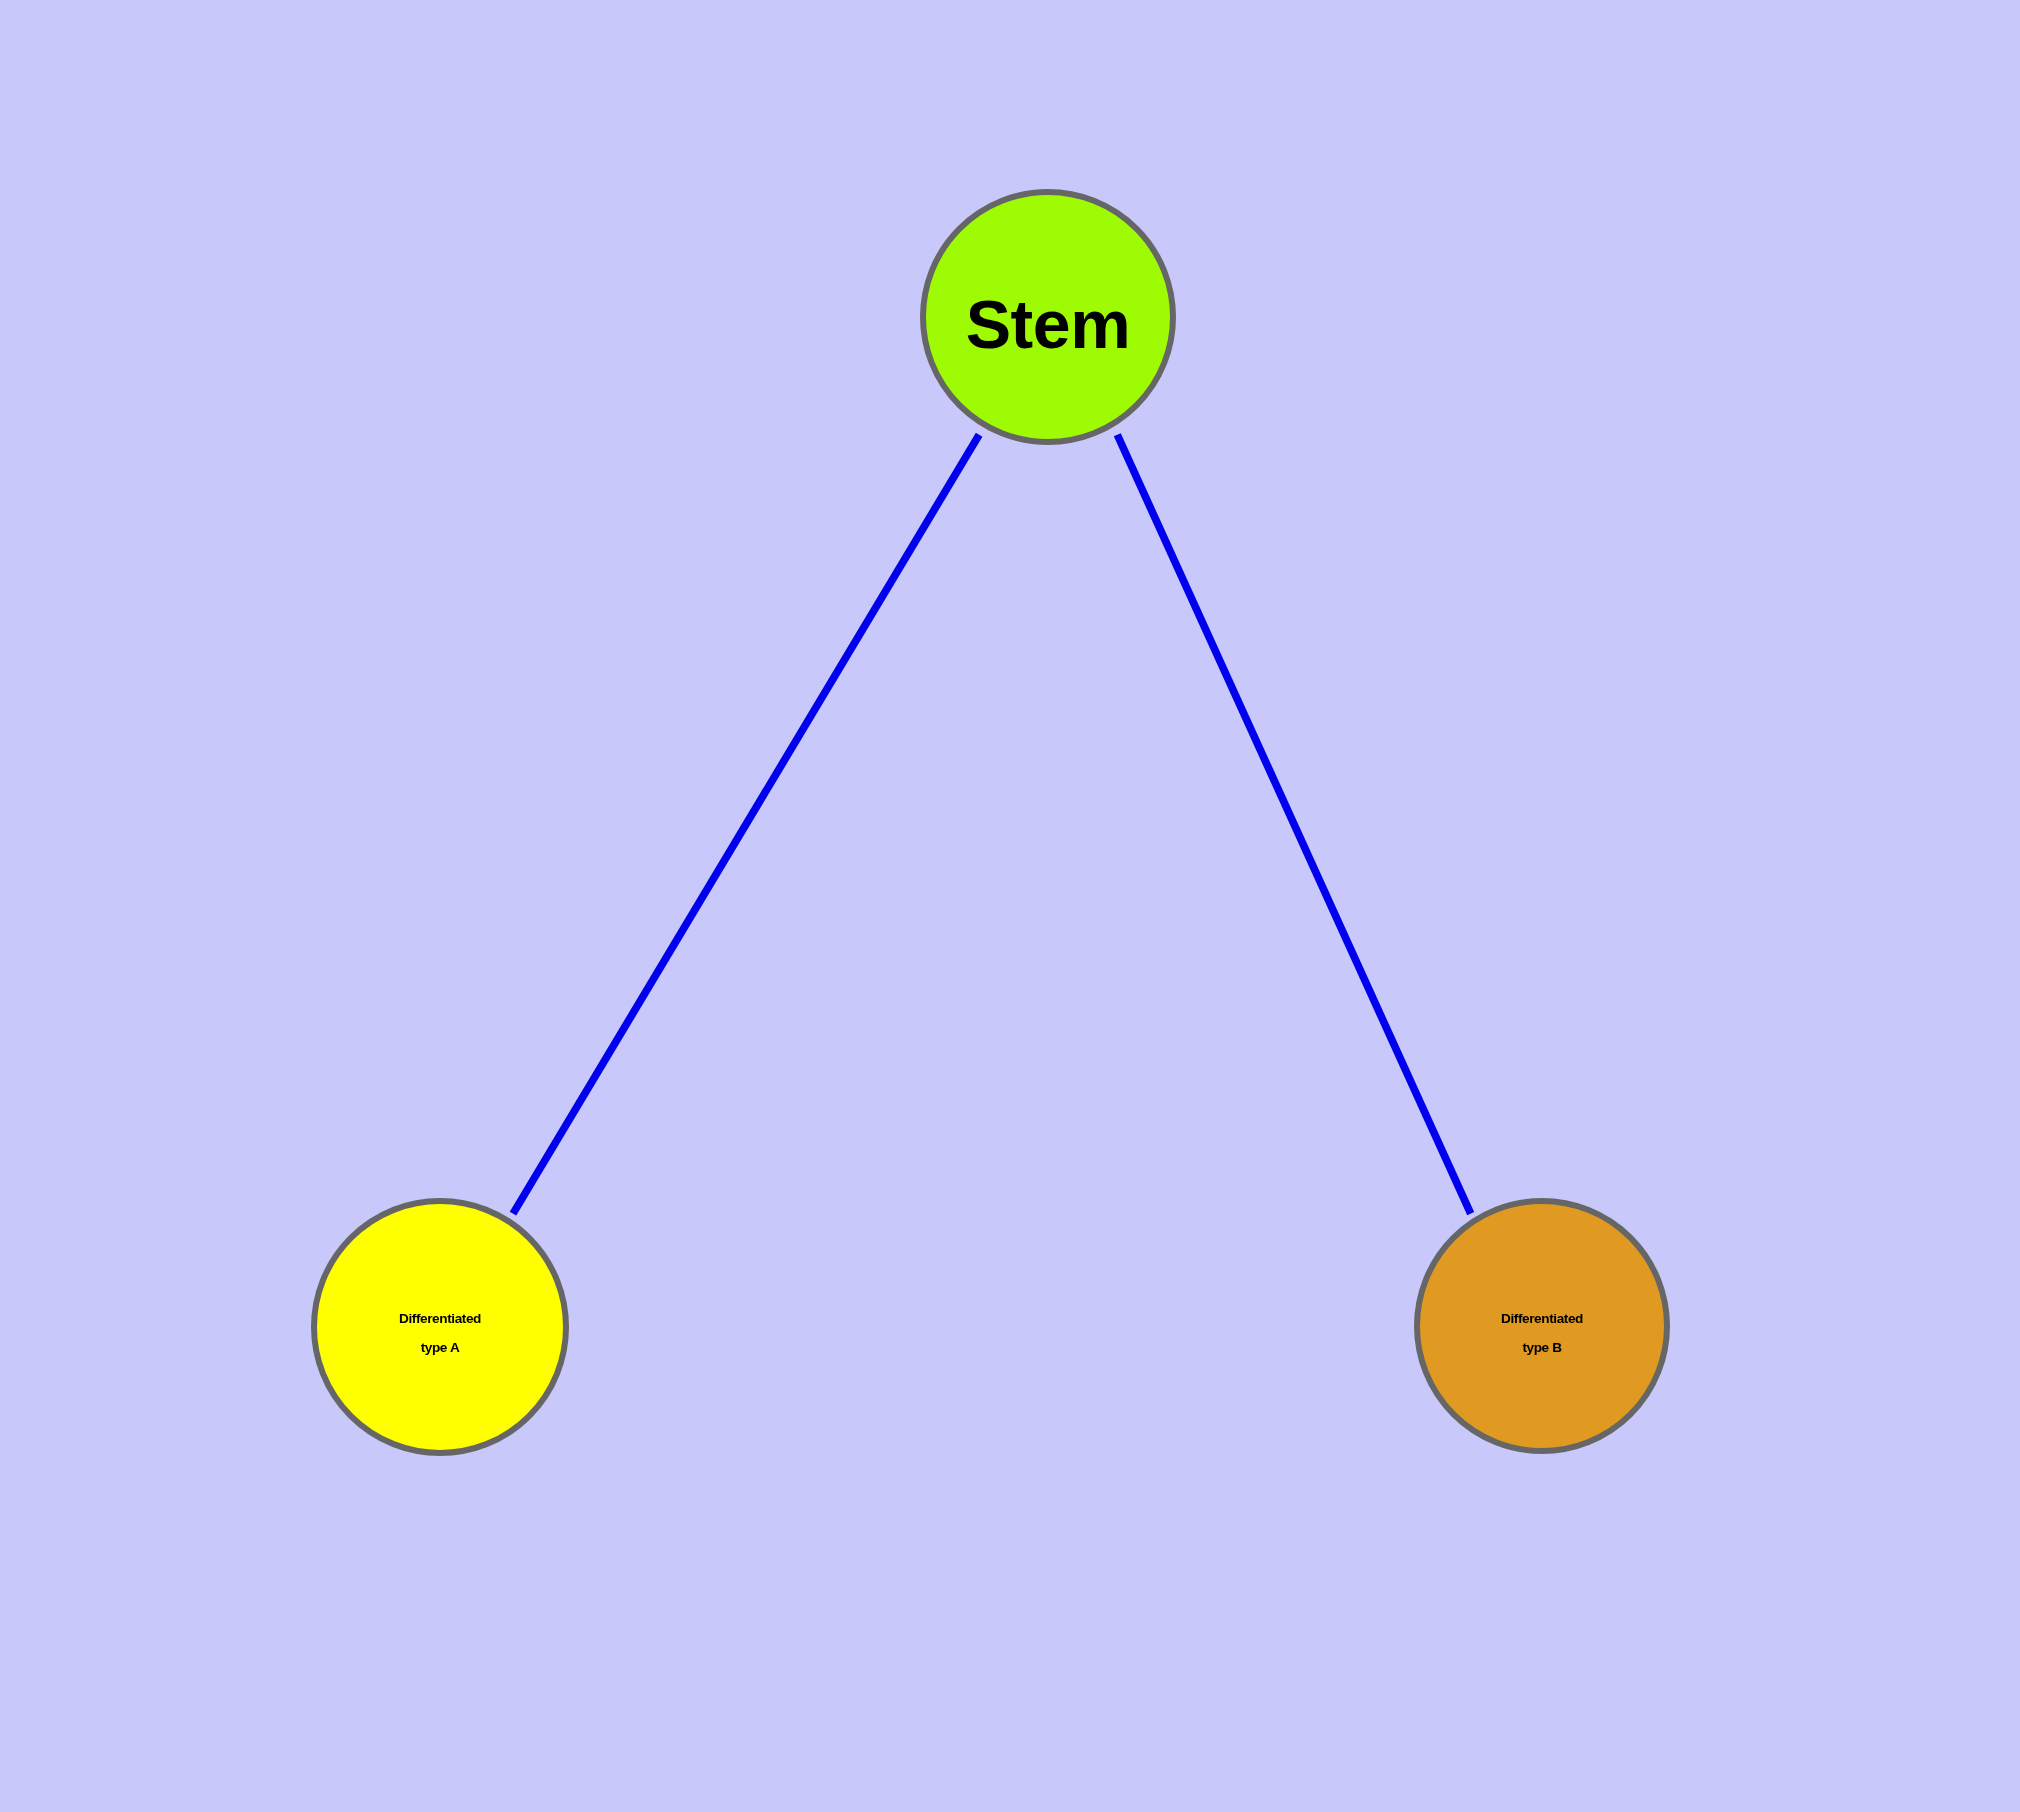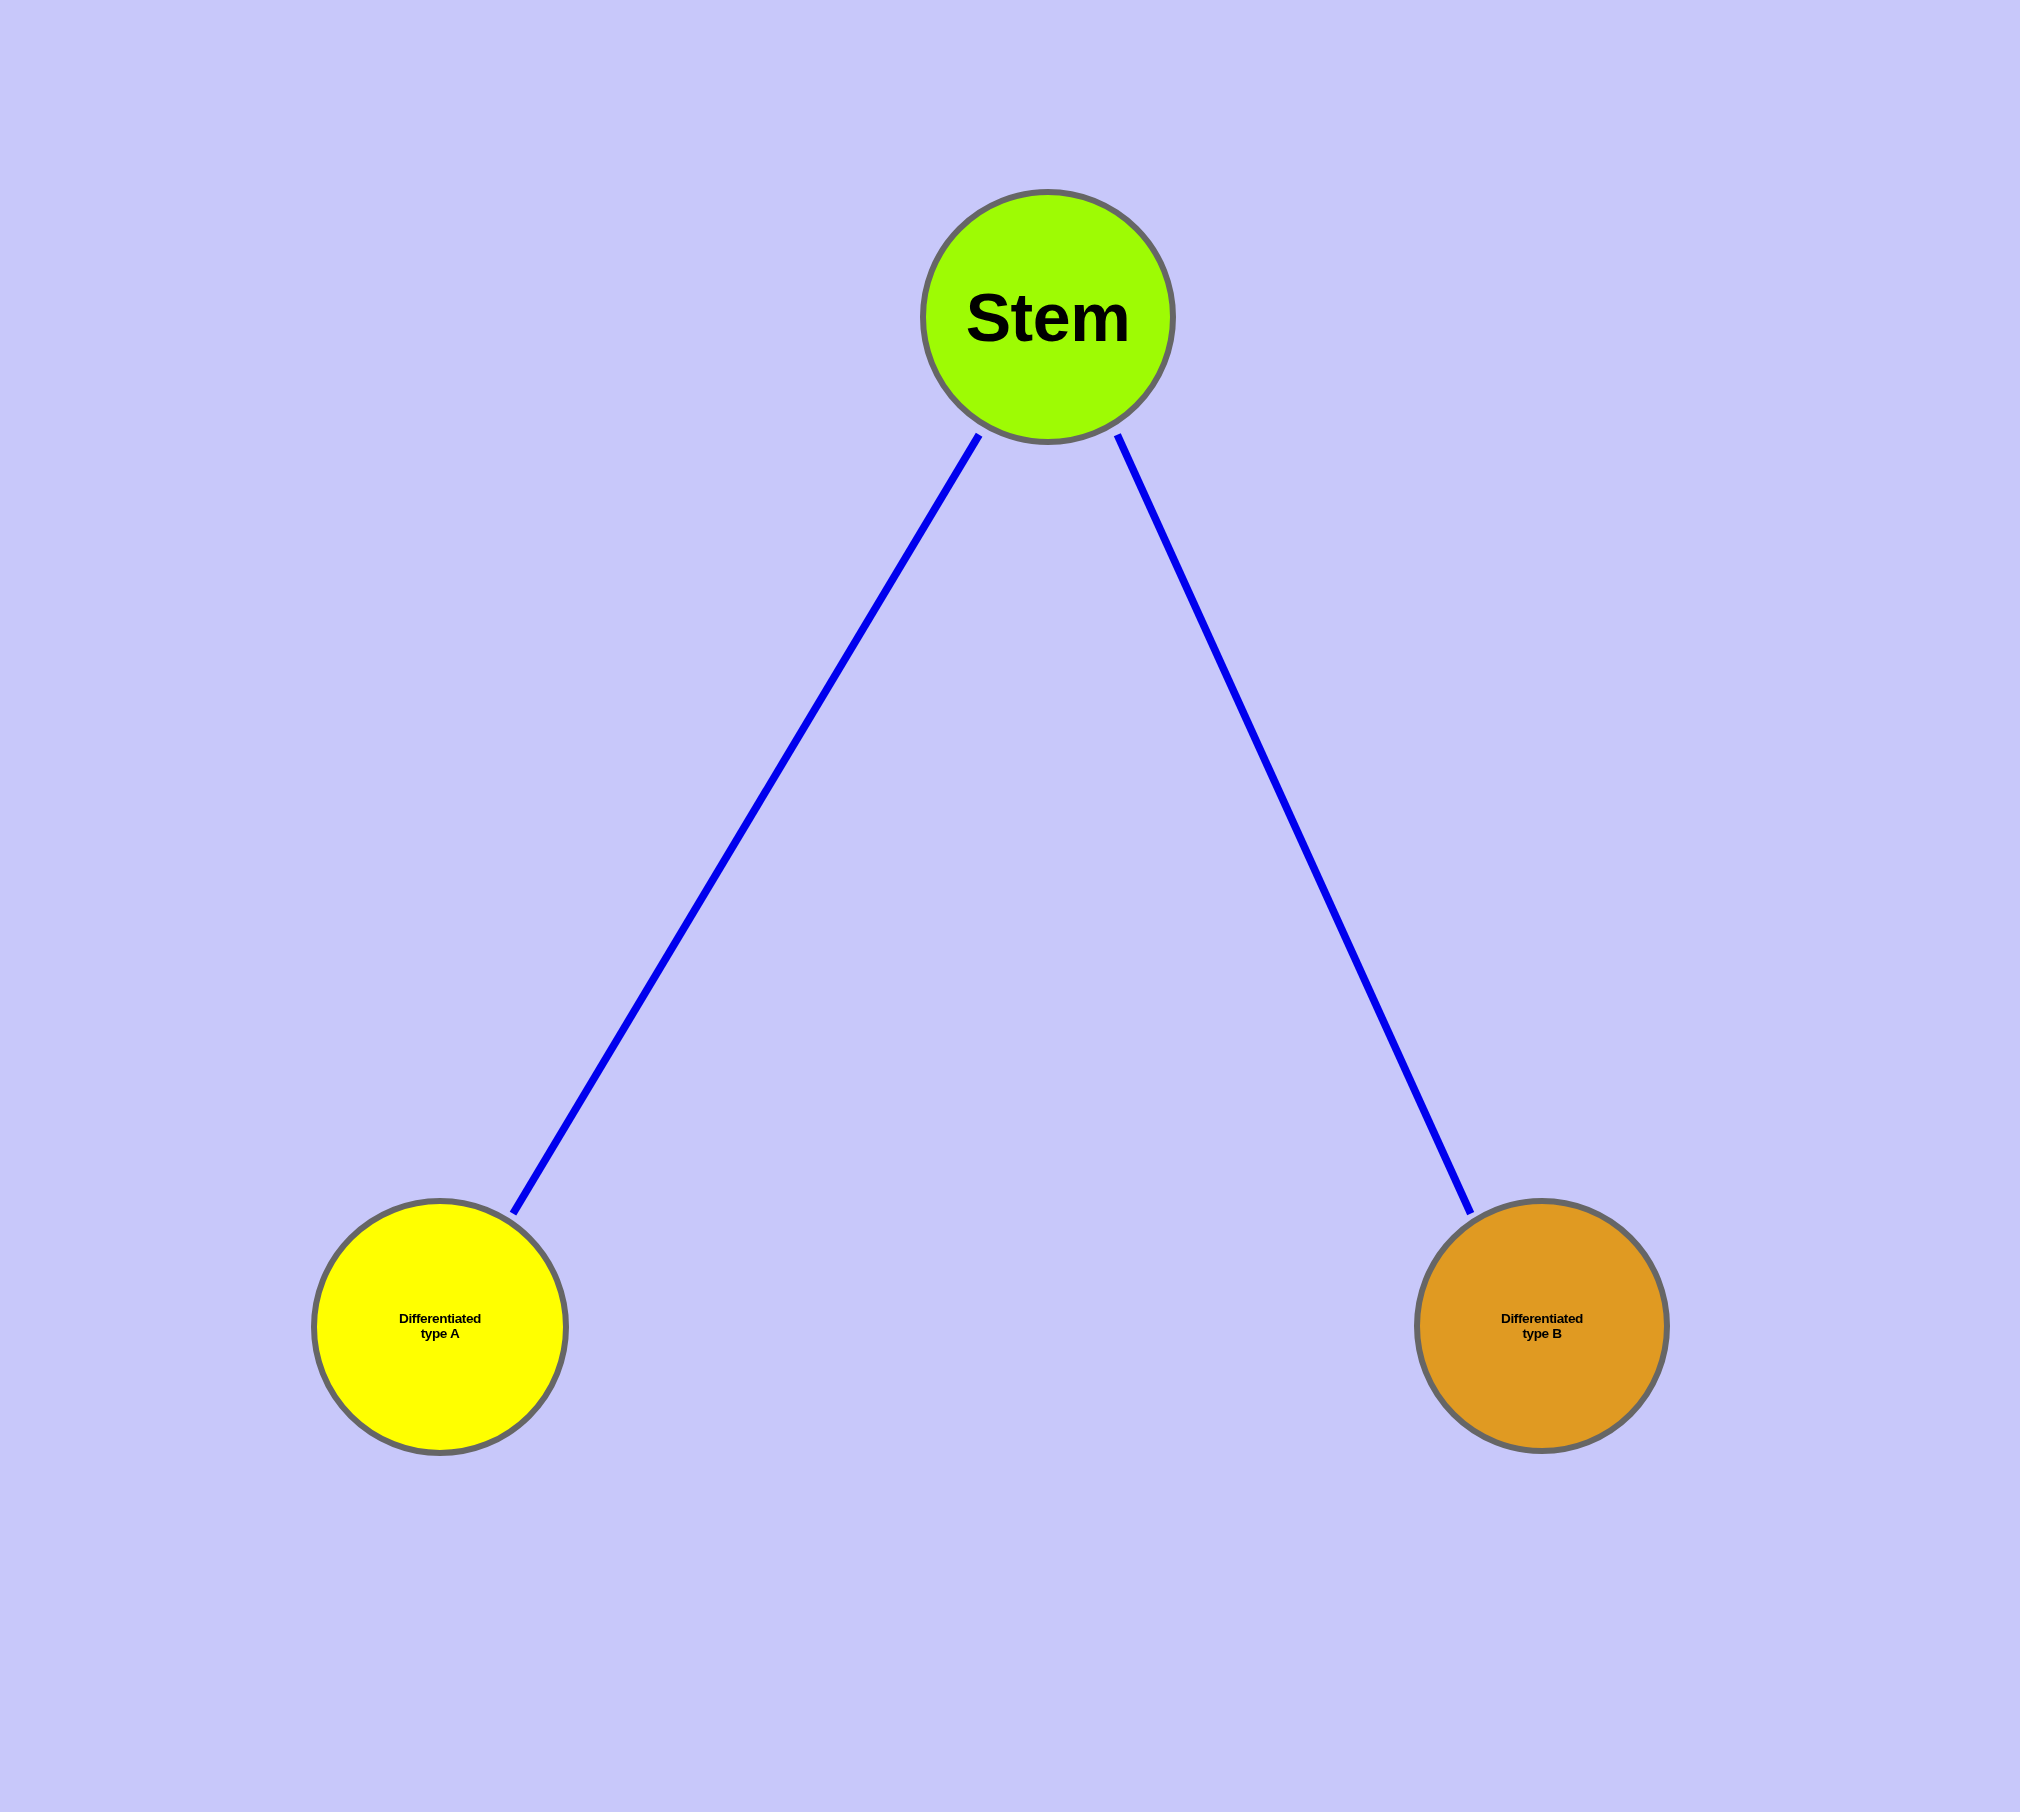--- a/index.html
+++ b/index.html
@@ -66,20 +66,21 @@
   }
   #node-diff-b {
     left: 1414px;
     top: 1198px;
     width: 257px;
     height: 259px;
     background: #e09a22;
   }
   .label-line {
     display: block;
+    margin-top: 14px;
   }
 </style>
 </head>
 <body>
 
 <div id="graph-canvas" style="background: rgb(200, 200, 250);">
 
   <svg id="edge-layer" viewBox="0 0 2384 2138">
     <line x1="1155" y1="513" x2="605" y2="1432" stroke="#0000ee" stroke-width="9"></line>
     <line x1="1318" y1="513" x2="1735" y2="1432" stroke="#0000ee" stroke-width="9"></line>

